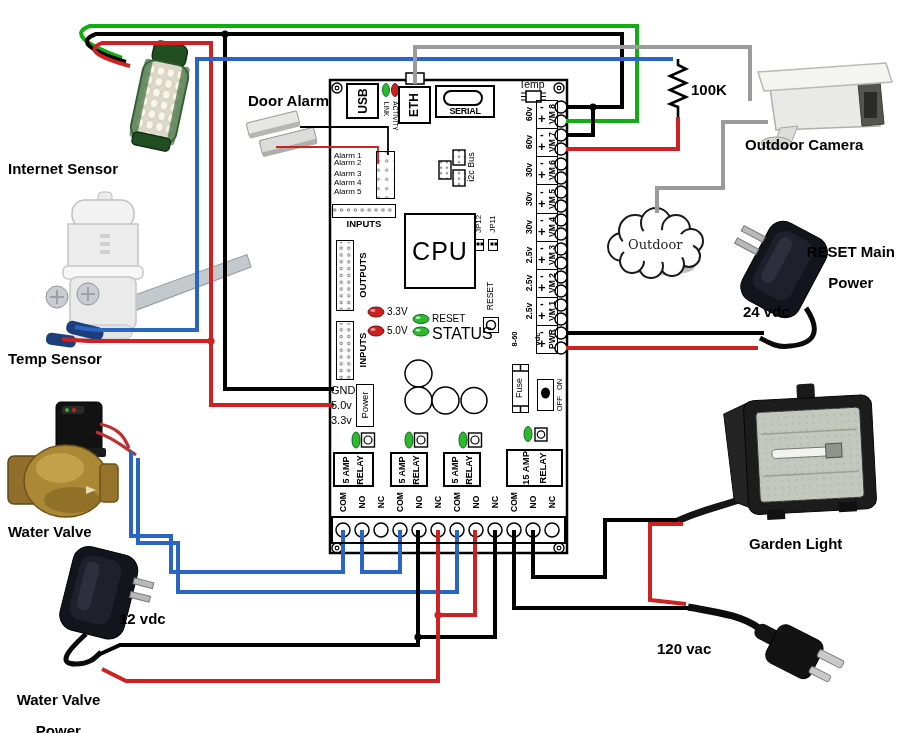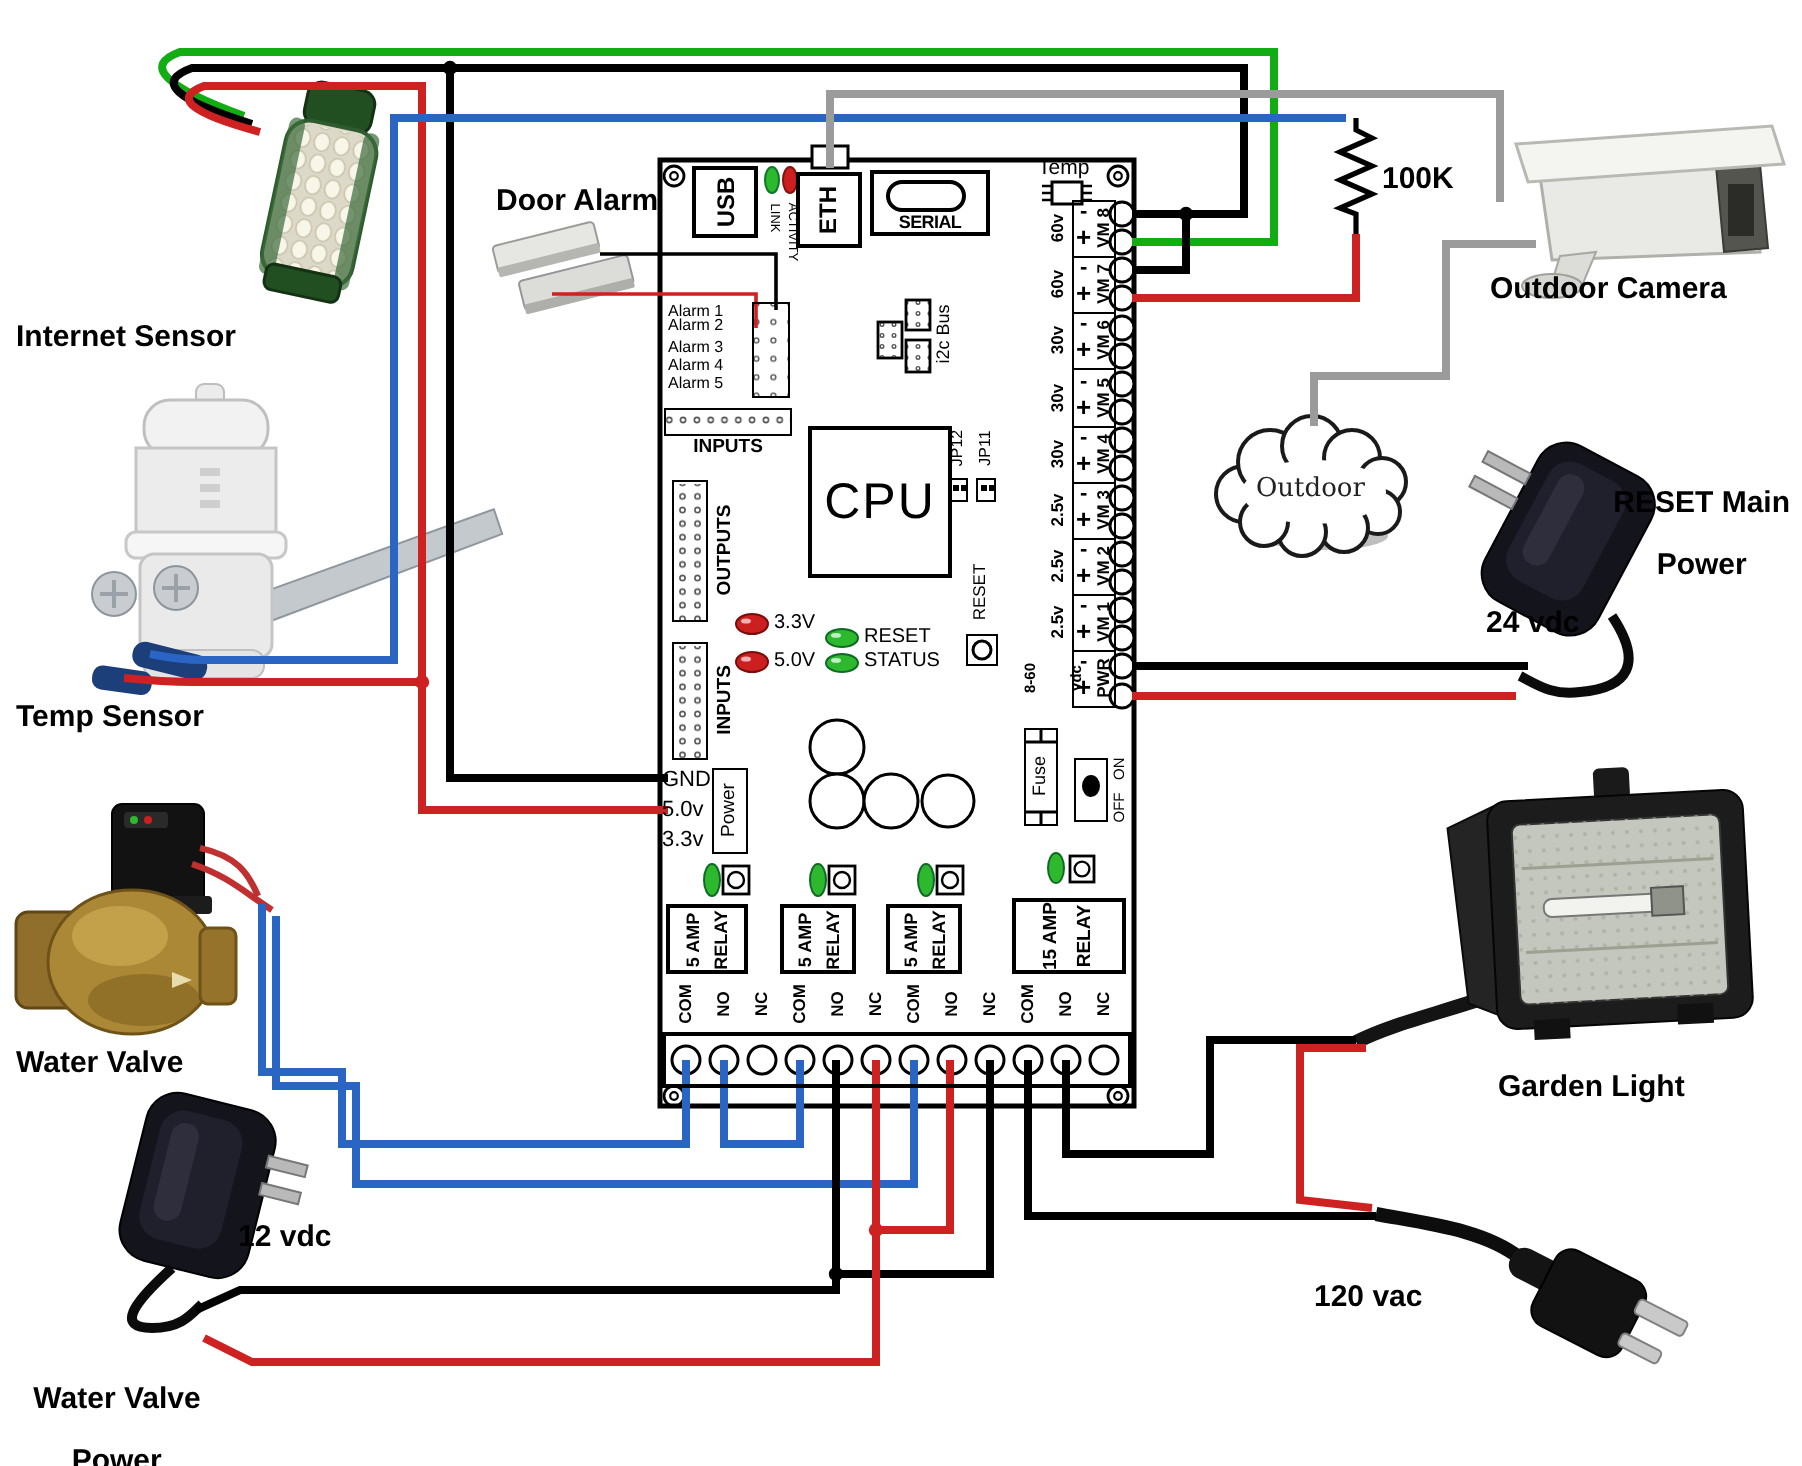--- a/index.html
+++ b/index.html
@@ -408,21 +408,21 @@
   <span class="vt b" style="left:363px;top:350px;font-size:9.5px;">INPUTS</span>
   <div class="ht ctr" style="left:404px;top:238px;width:72px;font-size:25px;letter-spacing:1px;">CPU</div>
   <span class="vt" style="left:472px;top:167px;font-size:9px;">i2c Bus</span>
   <span class="vt" style="left:479px;top:224px;font-size:8px;">JP12</span>
   <span class="vt" style="left:493px;top:224px;font-size:8px;">JP11</span>
   <span class="vt" style="left:490px;top:296px;font-size:8.5px;">RESET</span>
 
   <div class="ht" style="left:387px;top:307px;font-size:10px;">3.3V</div>
   <div class="ht" style="left:387px;top:326px;font-size:10px;">5.0V</div>
   <div class="ht" style="left:432px;top:314px;font-size:10px;">RESET</div>
-  <div class="ht" style="left:432px;top:326px;font-size:10px;text-align:center;">STATUS</div>
+  <div class="ht" style="left:432px;top:326px;font-size:16px;text-align:center;">STATUS</div>
 
   <div class="ht" style="left:331px;top:385px;font-size:11px;">GND</div>
   <div class="ht" style="left:331px;top:400px;font-size:11px;">5.0v</div>
   <div class="ht" style="left:331px;top:415px;font-size:11px;">3.3v</div>
   <span class="vt" style="left:365px;top:405px;font-size:9.5px;">Power</span>
   <span class="vt" style="left:520px;top:388px;font-size:9px;">Fuse</span>
   <span class="vt" style="left:560px;top:395px;font-size:7.5px;">OFF   ON</span>
 
   <span class="ht b" style="left:540px;top:101px;font-size:11px;">-</span>
   <span class="ht b" style="left:538px;top:112px;font-size:13px;">+</span>

